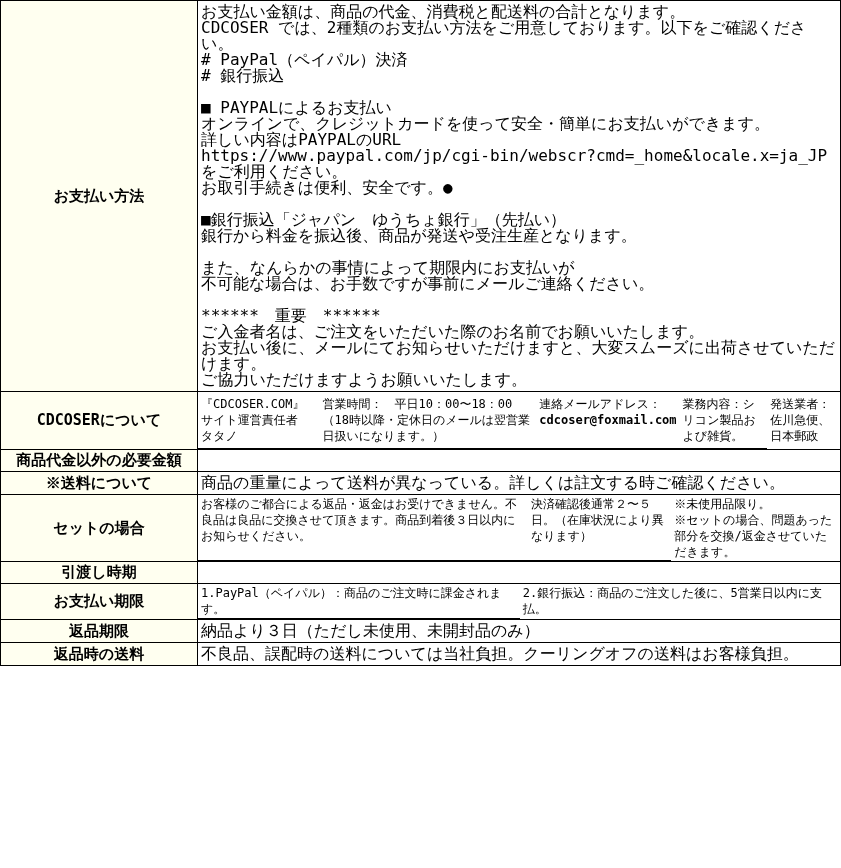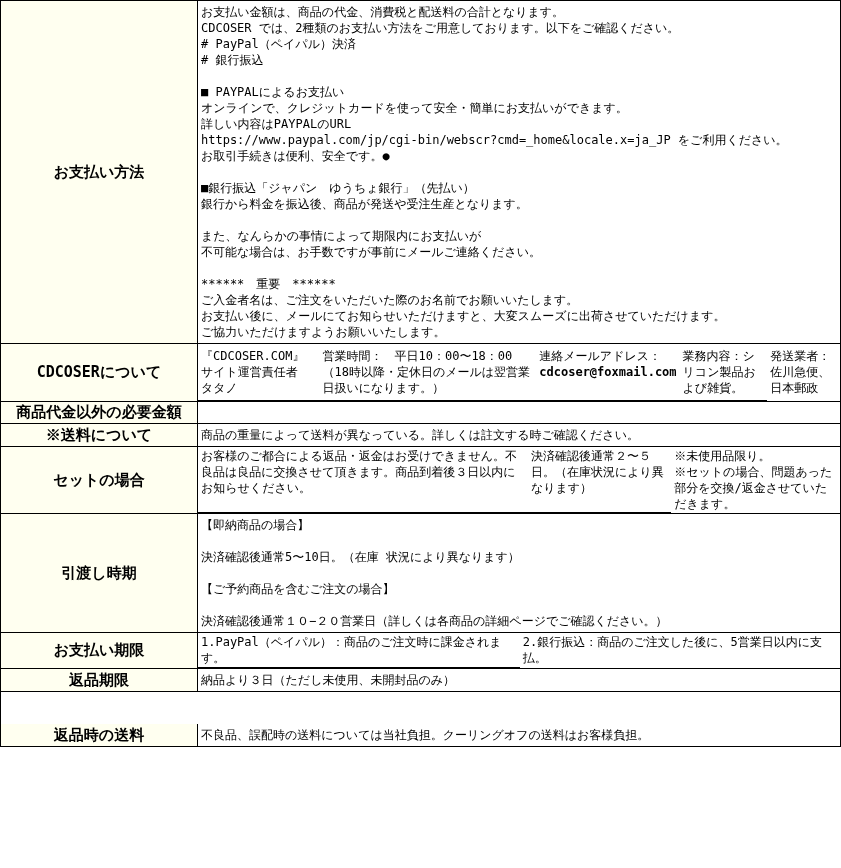--- a/index.html
+++ b/index.html
@@ -11,38 +11,38 @@
   }
   .info-table {
     width: 841px;
     border: 1px solid #000000;
   }
   .row {
     display: flex;
     border-bottom: 1px solid #000000;
     background: #ffffff;
   }
-  .row:last-child { border-bottom: none; margin-top: 32px; }
+  .row:last-child { border-bottom: none; }
   .hcell {
     flex: 0 0 197px;
     width: 197px;
     background: #FFFFF0;
     border-right: 1px solid #000000;
     display: flex;
     align-items: center;
     justify-content: center;
     text-align: center;
     font-weight: bold;
     font-size: 15px;
     line-height: 17px;
     padding: 2px;
   }
   .ccell {
     flex: 1;
-    font-size: 12px;
+    font-size: 16px;
     line-height: 16px;
     padding: 3px 2px 3px 3px;
     overflow: hidden;
   }
   .subrows {
     flex: 1;
     display: flex;
     flex-direction: row;
   }
   .subcell {
@@ -115,29 +115,20 @@
       <div class="subcell tight">決済確認後通常２〜５日。（在庫状況により異なります）</div>
       <div class="subcell tight">
         <div class="line">※未使用品限り。</div>
         <div class="line">※セットの場合、問題あった部分を交換/返金させていただきます。</div>
       </div>
     </div>
   </div>
 
   <div class="row">
     <div class="hcell">引渡し時期</div>
-    <div class="ccell">
-      <div class="line">【即納商品の場合】</div>
-      <div class="line"></div>
-      <div class="line">決済確認後通常5〜10日。（在庫 状況により異なります）</div>
-      <div class="line"></div>
-      <div class="line">【ご予約商品を含むご注文の場合】</div>
-      <div class="line"></div>
-      <div class="line">決済確認後通常１０−２０営業日（詳しくは各商品の詳細ページでご確認ください。）</div>
-    </div>
   </div>
 
   <div class="row">
     <div class="hcell">お支払い期限</div>
     <div class="subrows">
       <div class="subcell tight">1.PayPal（ペイパル）：商品のご注文時に課金されます。</div>
       <div class="subcell tight">2.銀行振込：商品のご注文した後に、5営業日以内に支払。</div>
     </div>
   </div>
 

